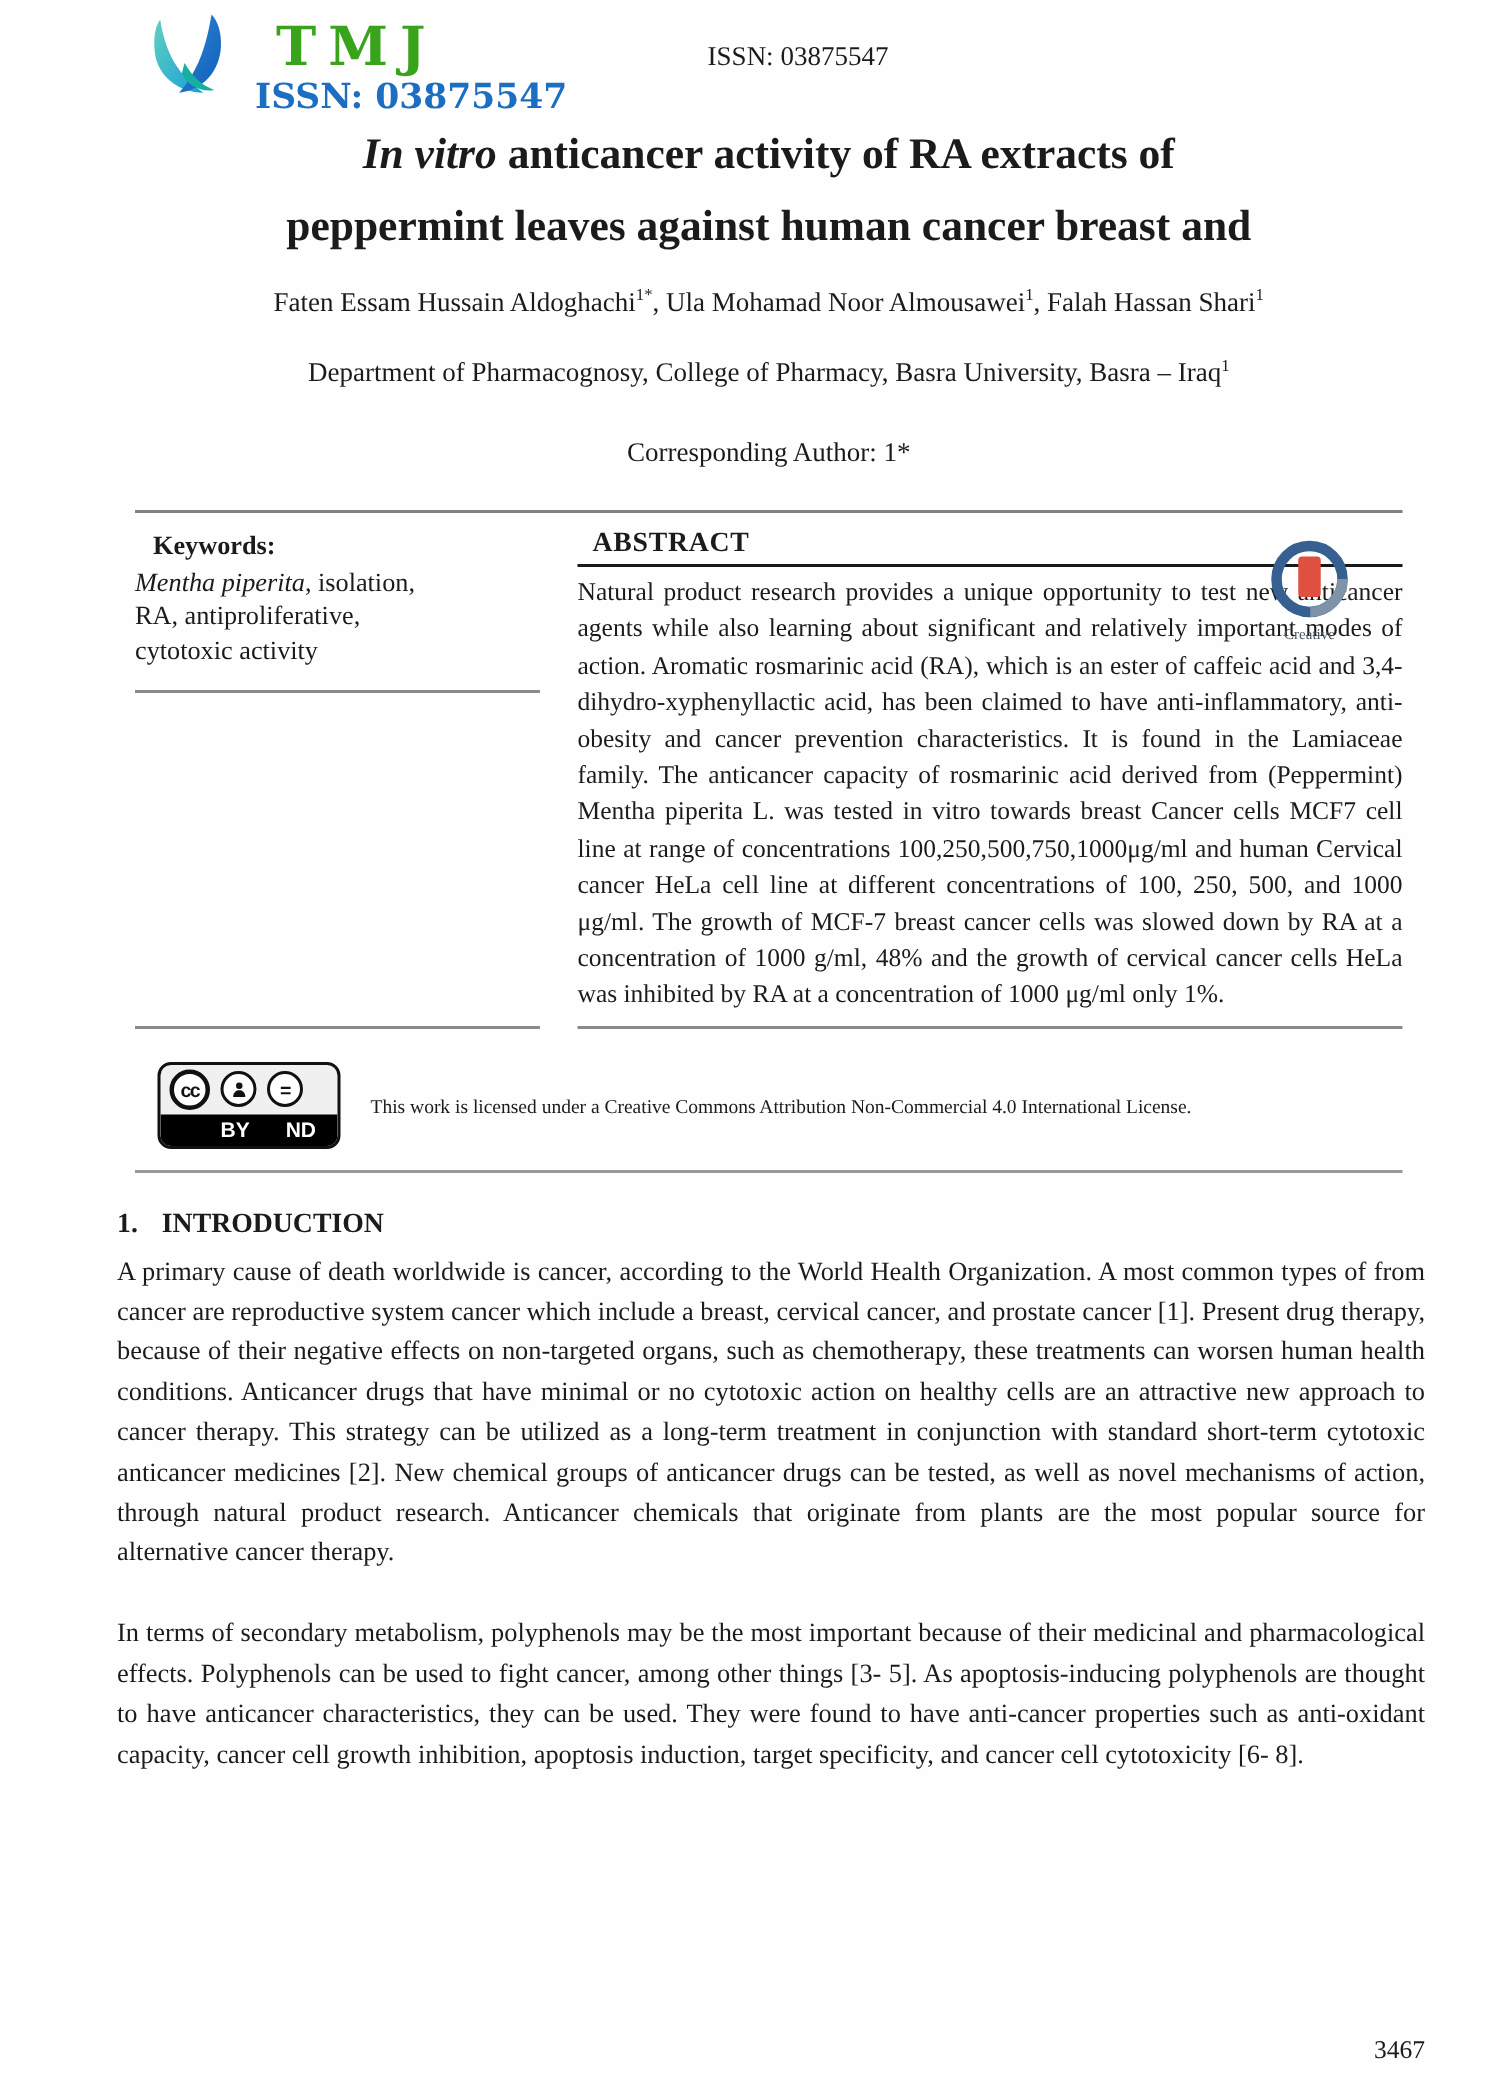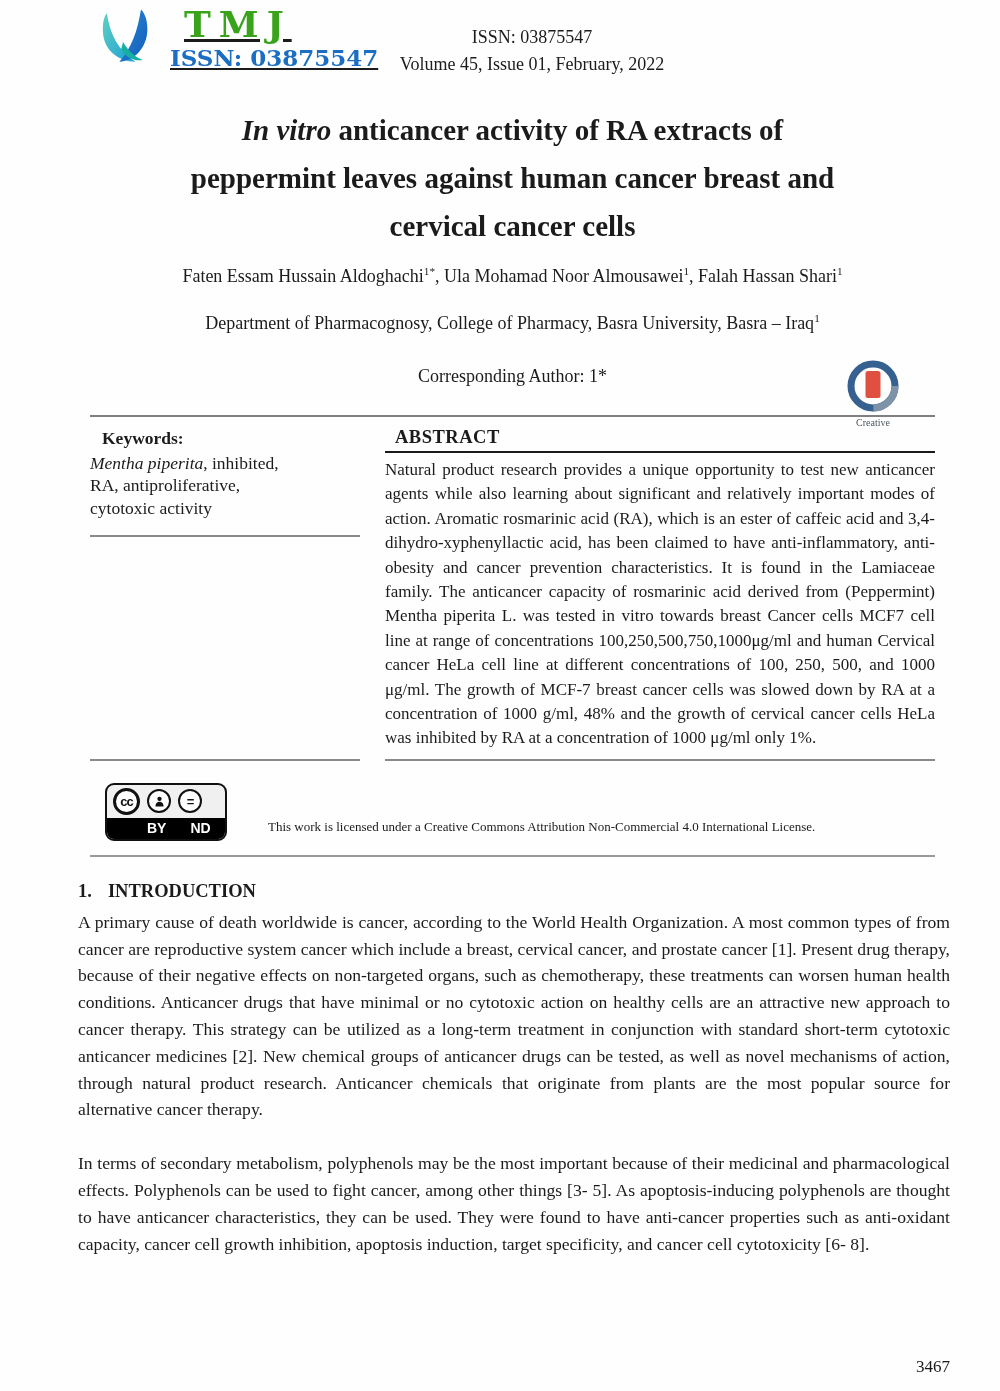--- a/index.html
+++ b/index.html
@@ -12,23 +12,22 @@
     font-family: "Liberation Serif", "DejaVu Serif", serif;
     color: #1b1b1b;
     overflow: hidden;
   }
   
   .logo {
     position: absolute;
     left: 96px;
     top: 6px;
     display: flex;
-    align-items: flex-start;
+    align-items: center;
     gap: 2px;
-    text-decoration: underline;
   }
   .logo-text { display: flex; flex-direction: column; line-height: 1; }
   .logo-brand {
     font-family: "DejaVu Serif", serif;
     font-weight: bold;
     font-size: 36px;
     letter-spacing: 8px;
     color: #3aa31c;
     margin-left: 14px;
   }
@@ -116,23 +115,23 @@
     font-size: 17px;
     line-height: 24.4px;
     text-align: justify;
   }
   .bottom-rules { display: flex; gap: 25px; margin-top: 8px; }
   .bottom-rules .seg-left { width: 270px; border-top: 2px solid #8a8a8a; }
   .bottom-rules .seg-right { flex: 1; border-top: 2px solid #8a8a8a; }
   
   .license {
     display: flex;
-    gap: 41px;
+    gap: 20px;
     margin: 22px 0 0 15px;
-    align-items: flex-end;
+    align-items: center;
   }
   .cc-badge {
     width: 118px;
     height: 54px;
     border: 2.5px solid #111;
     border-radius: 9px;
     overflow: hidden;
     background: #f0f0f0;
     flex: none;
   }
@@ -220,47 +219,45 @@
       </svg>
     </span>
     <span class="logo-text">
       <span class="logo-brand">TMJ</span>
       <span class="logo-issn">ISSN: 03875547</span>
     </span>
   </div>
 
   <div class="header-center">
     <div>ISSN: 03875547</div>
-    <div>Volume 45, Issue 01, February, 2022</div>
   </div>
 
   <div class="content">
 
     <div class="paper-title">
       <div><span class="it">In vitro</span><span> anticancer activity of RA extracts of</span></div>
       <div>peppermint leaves against human cancer breast and</div>
-      <div>cervical cancer cells</div>
     </div>
 
     <div class="authors">
       <span>Faten Essam Hussain Aldoghachi</span><sup>1*</sup><span>, </span><span>Ula Mohamad Noor Almousawei</span><sup>1</sup><span>, </span><span>Falah Hassan Shari</span><sup>1</sup>
     </div>
 
     <div class="affiliation">
       <span>Department of Pharmacognosy, College of Pharmacy, Basra University, Basra – Iraq</span><sup>1</sup>
     </div>
 
     <div class="corresponding">Corresponding Author: 1*</div>
 
     <hr class="rule-full">
 
     <div class="cols">
       <div class="kw-col">
         <div class="kw-heading">Keywords:</div>
-        <div><span class="kw-it">Mentha piperita</span><span>, inhibited,</span></div>
+        <div><span class="kw-it">Mentha piperita</span><span>, isolation,</span></div>
         <div>RA, antiproliferative,</div>
         <div>cytotoxic activity</div>
         <div class="kw-underline"></div>
       </div>
       <div class="abs-col">
         <div class="abs-heading">ABSTRACT</div>
         <div class="abs-body">Natural product research provides a unique opportunity to test new anticancer agents while also learning about significant and relatively important modes of action. Aromatic rosmarinic acid (RA), which is an ester of caffeic acid and 3,4-dihydro-xyphenyllactic acid, has been claimed to have anti-inflammatory, anti-obesity and cancer prevention characteristics. It is found in the Lamiaceae family. The anticancer capacity of rosmarinic acid derived from (Peppermint) Mentha piperita L. was tested in vitro towards breast Cancer cells MCF7 cell line at range of concentrations 100,250,500,750,1000μg/ml and human Cervical cancer HeLa cell line at different concentrations of 100, 250, 500, and 1000 μg/ml. The growth of MCF-7 breast cancer cells was slowed down by RA at a concentration of 1000 g/ml, 48% and the growth of cervical cancer cells HeLa was inhibited by RA at a concentration of 1000 μg/ml only 1%.</div>
       </div>
     </div>
 

